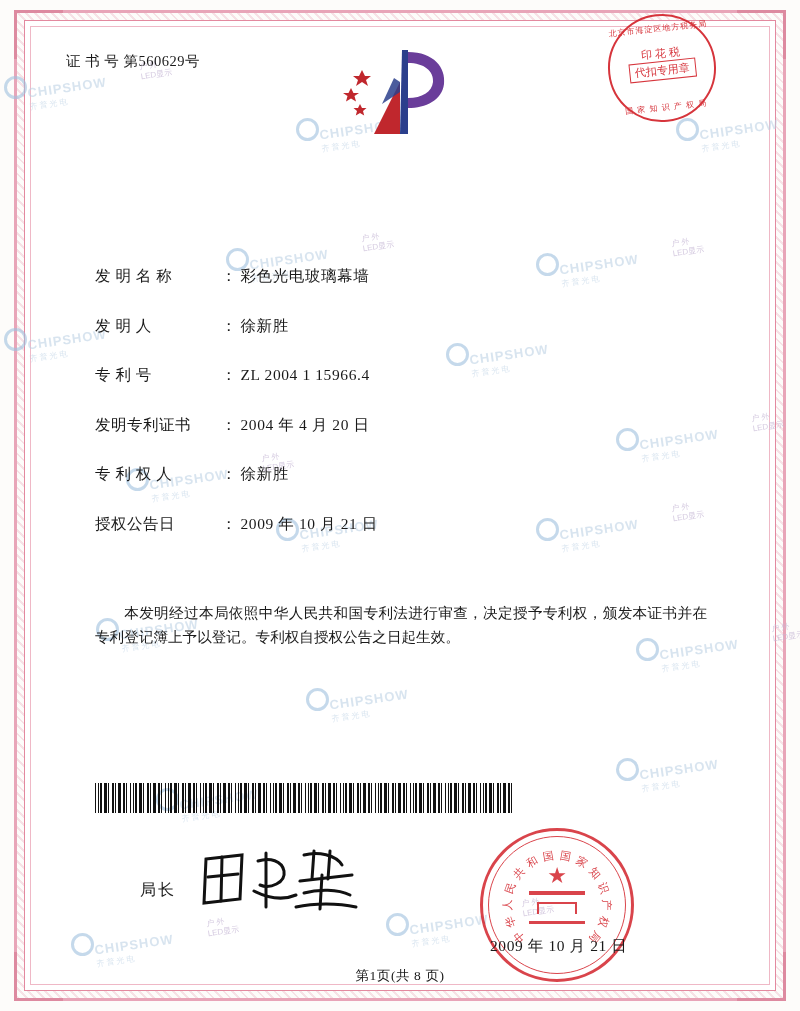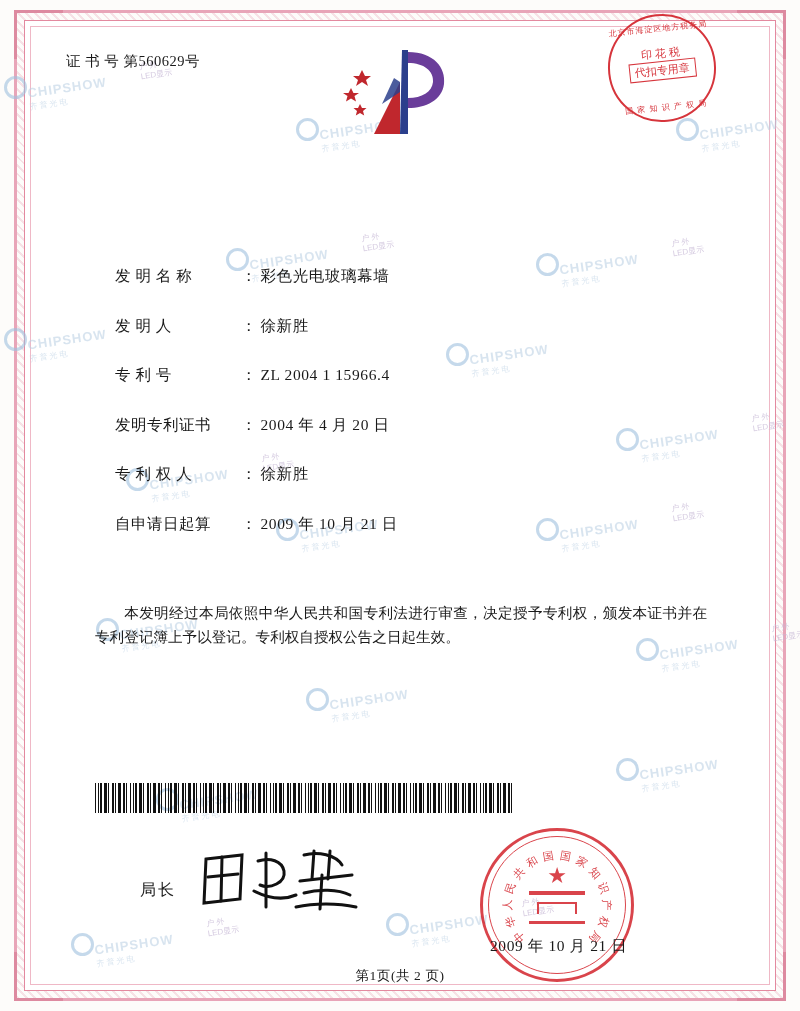--- a/index.html
+++ b/index.html
@@ -178,21 +178,20 @@
     left: 95px;
     top: 266px;
     width: 620px;
     z-index: 20;
   }
   .field-row {
     display: flex;
     align-items: baseline;
     margin-bottom: 28.5px;
     font-size: 15.5px;
-    margin-left: 20px;
   }
   .field-label {
     width: 126px;
     flex: none;
     letter-spacing: 0.5px;
   }
   .field-colon { margin-right: 4px; }
   .field-value {
     letter-spacing: 0.6px;
   }
@@ -386,21 +385,21 @@
       <span class="field-label">发明专利证书</span>
       <span class="field-colon">：</span>
       <span class="field-value">2004 年 4 月 20 日</span>
     </div>
     <div class="field-row">
       <span class="field-label">专 利 权 人</span>
       <span class="field-colon">：</span>
       <span class="field-value">徐新胜</span>
     </div>
     <div class="field-row">
-      <span class="field-label">自申请日起算</span>
+      <span class="field-label">授权公告日</span>
       <span class="field-colon">：</span>
       <span class="field-value">2009 年 10 月 21 日</span>
     </div>
   </div>
 
   <div class="body-text">
     <p>本发明经过本局依照中华人民共和国专利法进行审查，决定授予专利权，颁发本证书并在专利登记簿上予以登记。专利权自授权公告之日起生效。</p>
   </div>
 
   <div class="barcode">
@@ -564,21 +563,21 @@
         <span style="transform: rotate(50deg) translate(-50%, -57px);">知</span>
         <span style="transform: rotate(70deg) translate(-50%, -57px);">识</span>
         <span style="transform: rotate(90deg) translate(-50%, -57px);">产</span>
         <span style="transform: rotate(110deg) translate(-50%, -57px);">权</span>
         <span style="transform: rotate(130deg) translate(-50%, -57px);">局</span>
       </div>
   </div>
 
   <div class="issue-date">2009 年 10 月 21 日</div>
 
-  <div class="page-no">第1页(共 2 页)</div>
+  <div class="page-no">第1页(共 8 页)</div>
 
   <div class="watermarks" id="wm-layer">
       <div class="wm" style="left: 28px; top: 78px;"><span class="wm-main">CHIPSHOW</span><span class="wm-sub">齐普光电</span></div>
       <div class="wm-dot" style="left: 4px; top: 76px;"></div>
       <div class="wm-led" style="left: 140px; top: 60px;">户 外<br>LED显示</div>
       <div class="wm" style="left: 320px; top: 120px;"><span class="wm-main">CHIPSHOW</span><span class="wm-sub">齐普光电</span></div>
       <div class="wm-dot" style="left: 296px; top: 118px;"></div>
       <div class="wm" style="left: 560px; top: 255px;"><span class="wm-main">CHIPSHOW</span><span class="wm-sub">齐普光电</span></div>
       <div class="wm-dot" style="left: 536px; top: 253px;"></div>
       <div class="wm-led" style="left: 672px; top: 237px;">户 外<br>LED显示</div>

